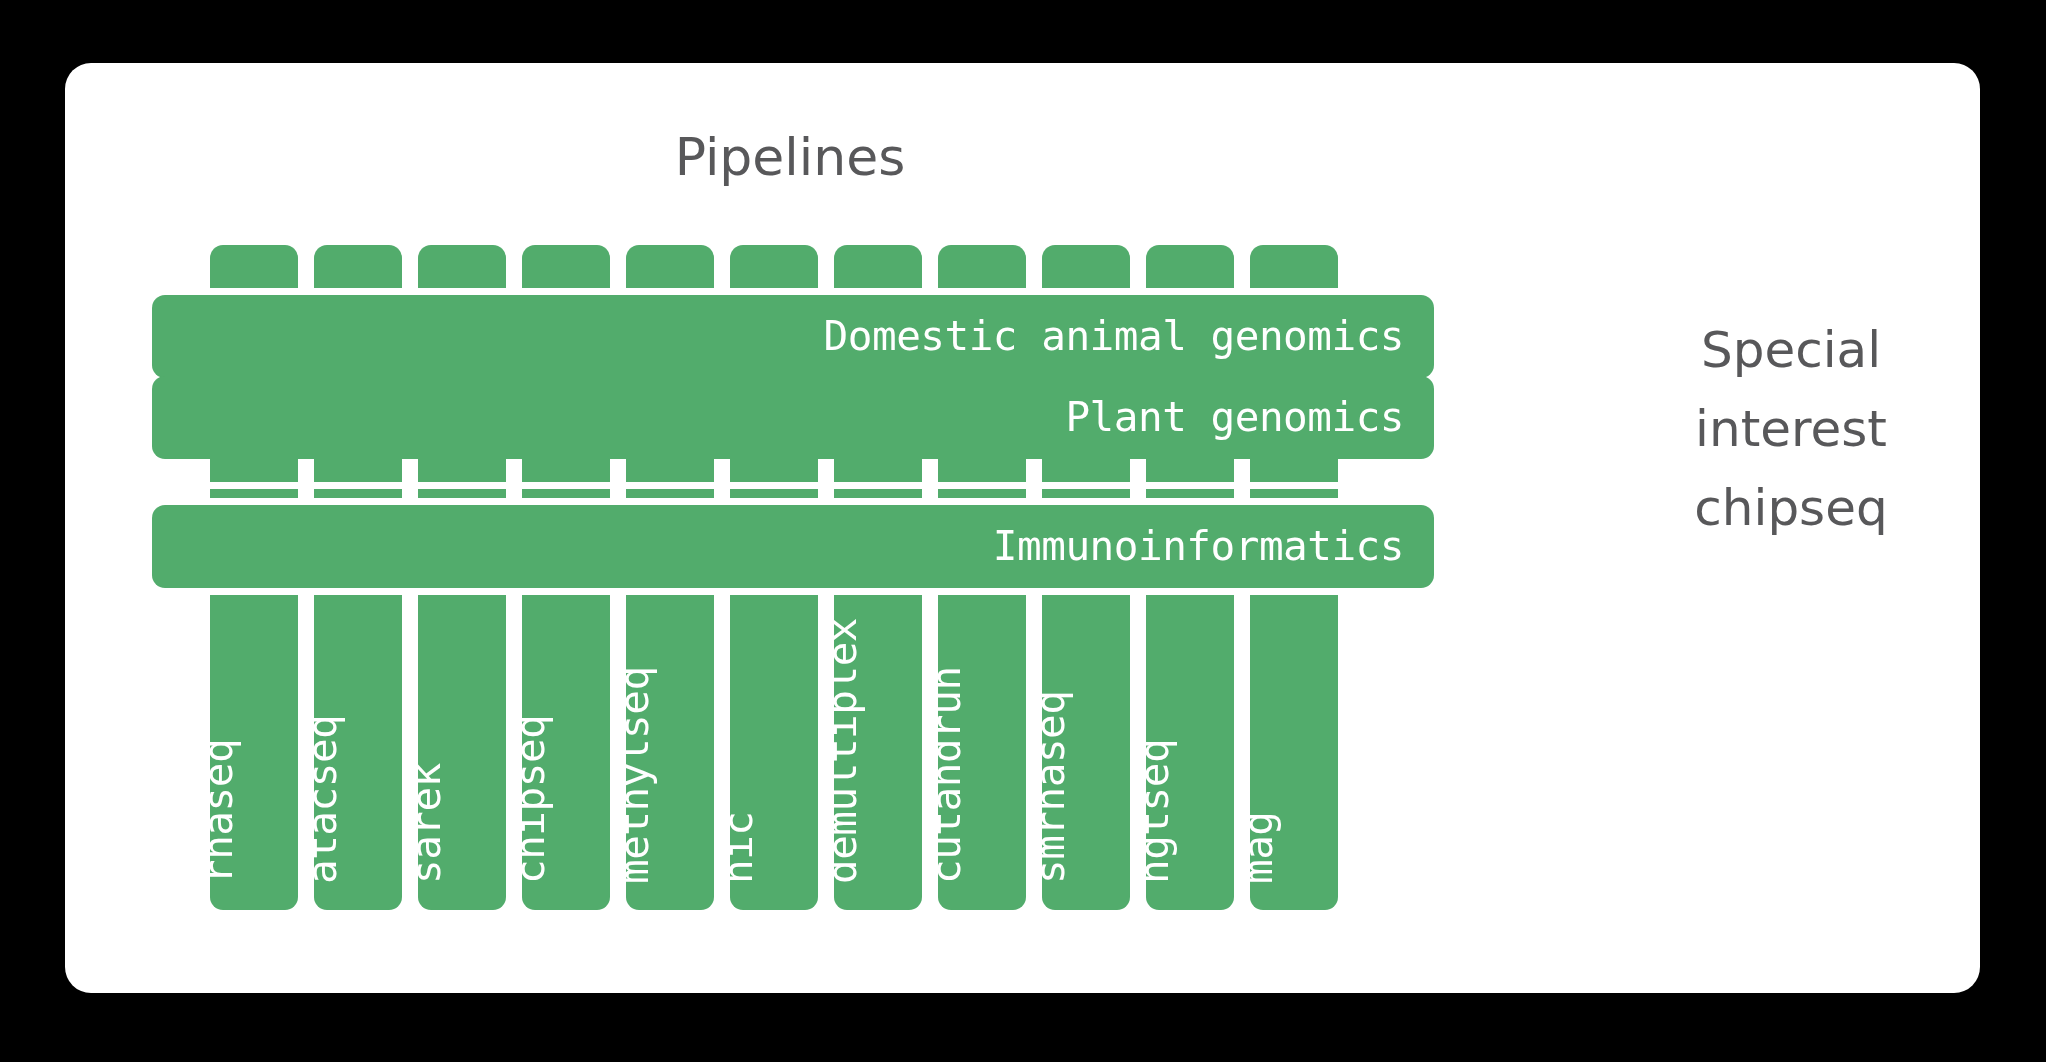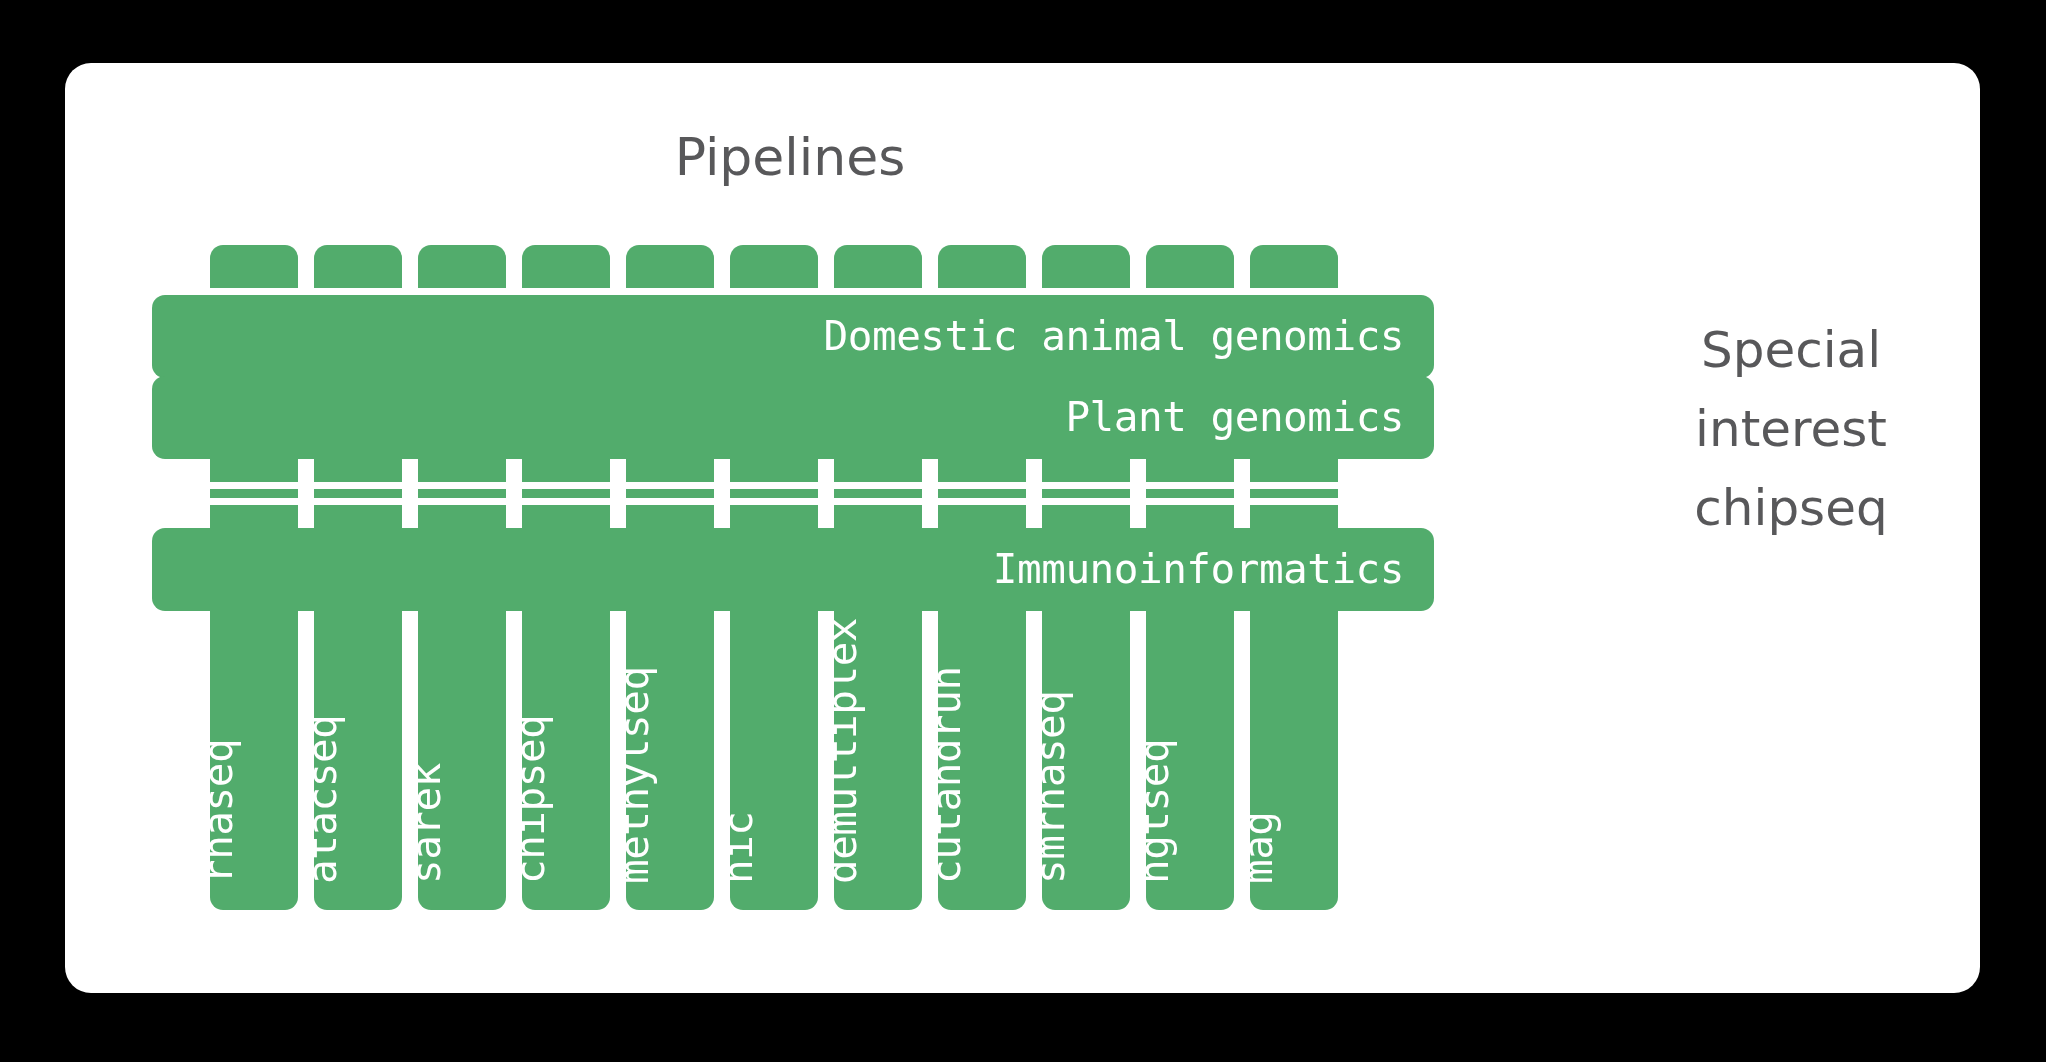--- a/index.html
+++ b/index.html
@@ -200,21 +200,21 @@
   <div class="weave-gap" style="top:498px;height:7px;"></div>
   <div class="weave-gap" style="top:588px;height:7px;"></div>
 
   <div id="sig-bars">
       <div class="sig-bar" style="top: 295px;">
         <span class="sig-bar-label">Domestic animal genomics</span>
       </div>
       <div class="sig-bar" style="top: 376px;">
         <span class="sig-bar-label">Plant genomics</span>
       </div>
-      <div class="sig-bar" style="top: 528px;">
+      <div class="sig-bar" style="top: 505px;">
         <span class="sig-bar-label">Immunoinformatics</span>
       </div>
     </div>
 
 </div>
 
 <div id="pipelines-title">Pipelines</div>
 
 <div id="sig-title">
   <div>Special</div>

